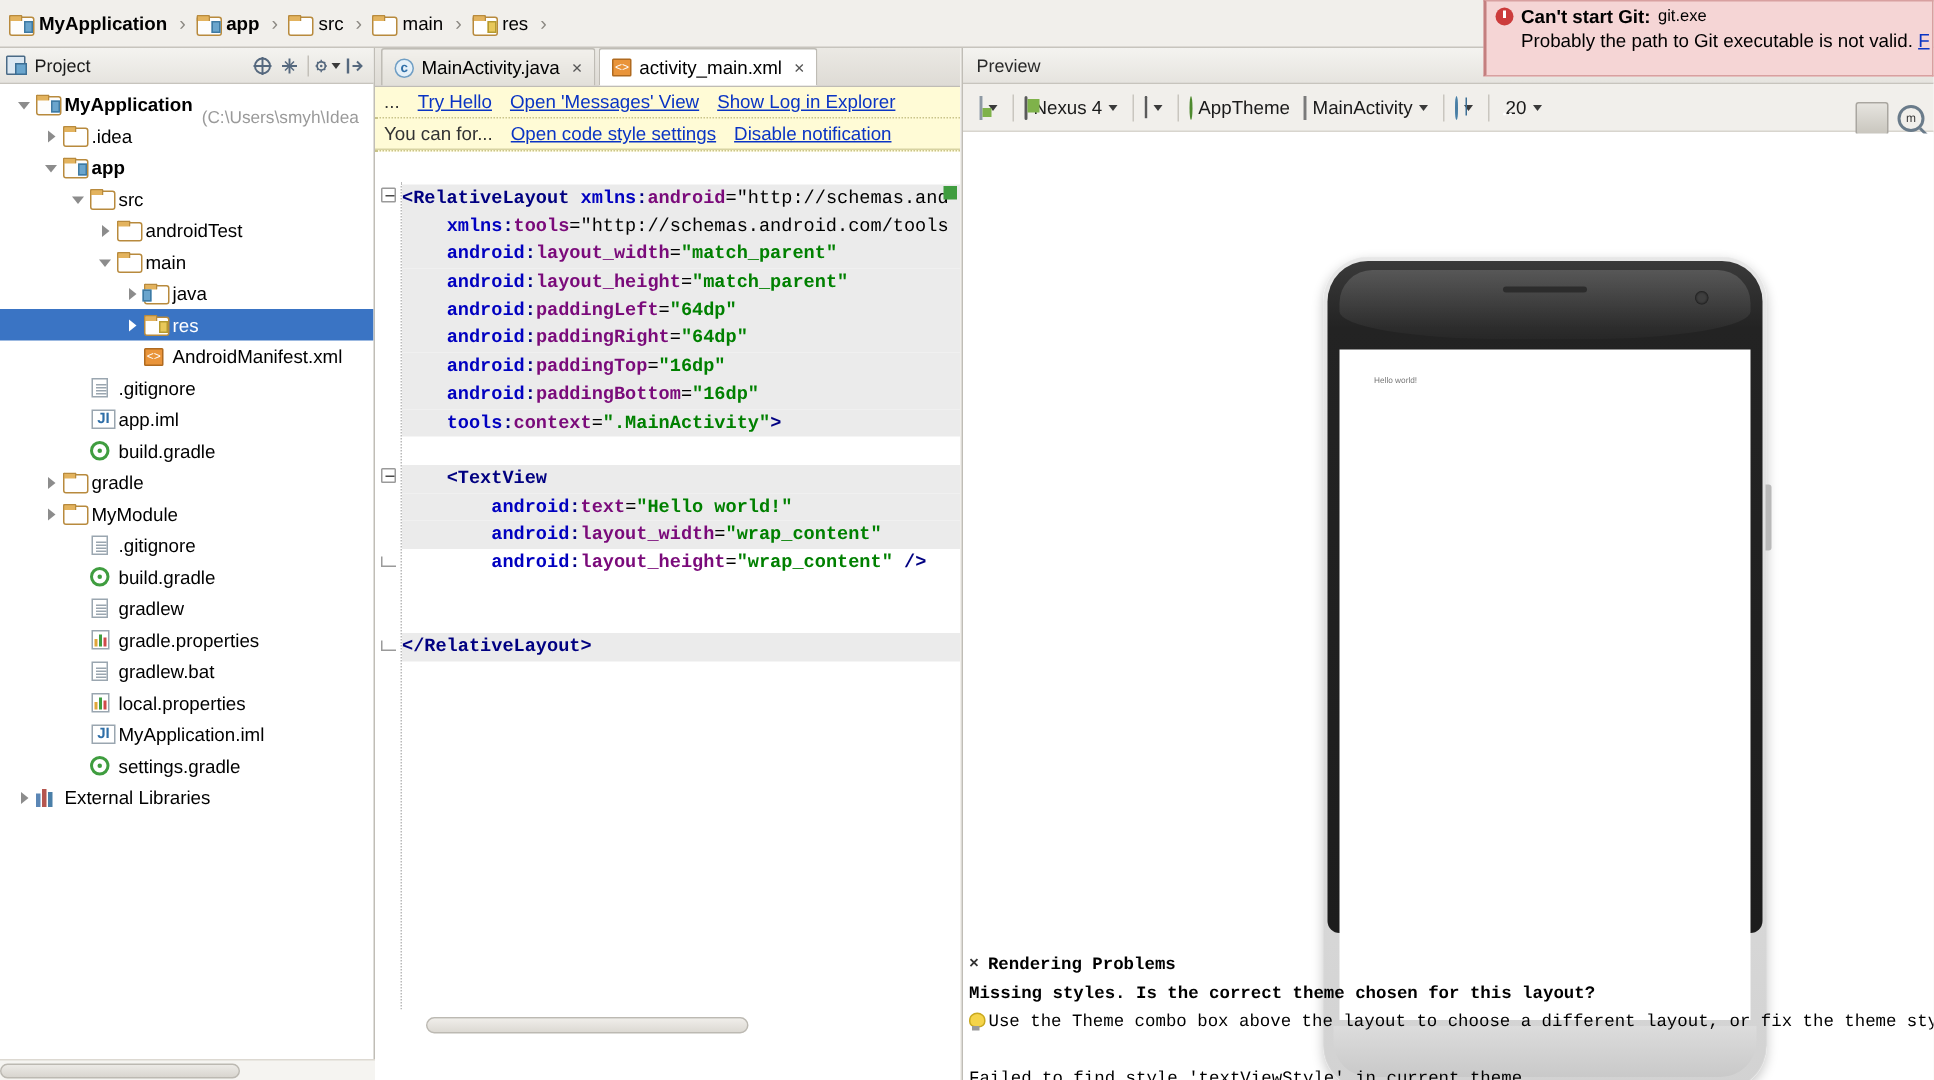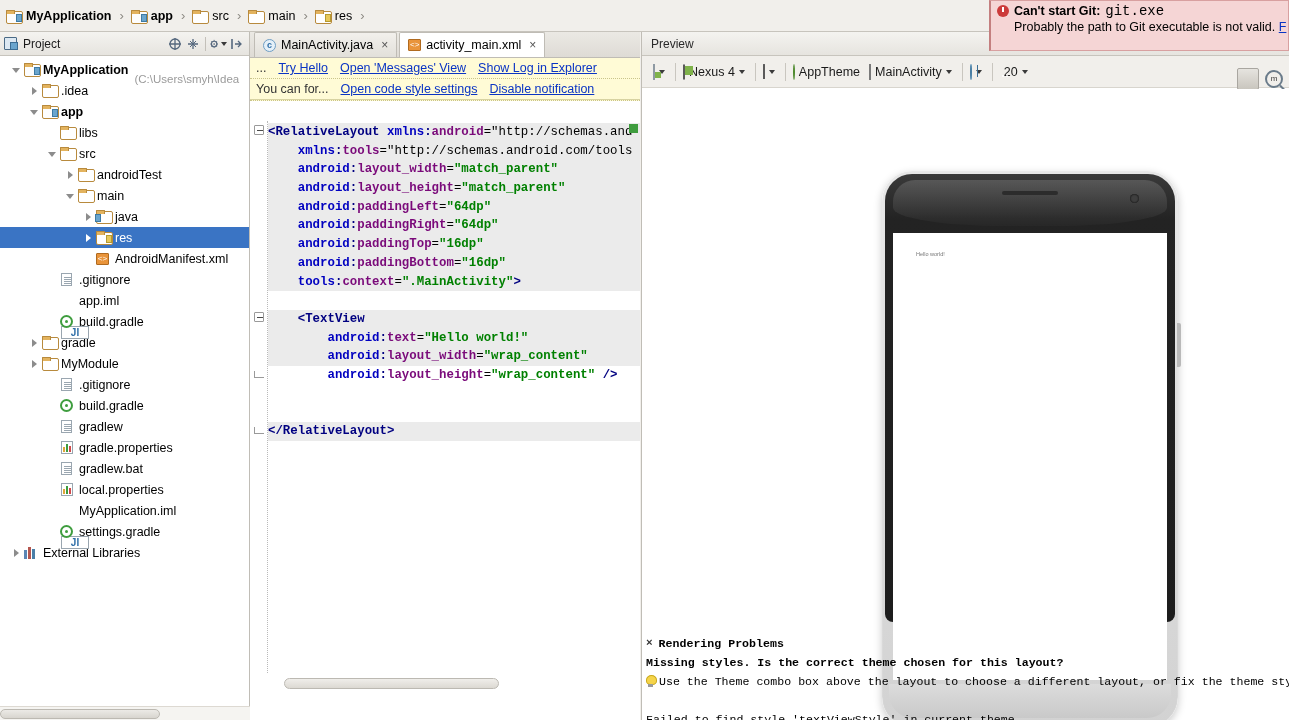--- a/index.html
+++ b/index.html
@@ -113,23 +113,23 @@
     width:12px; height:13px; background:#fff; border:1px solid #9aa6b0;
     position:absolute; left:2px; top:0;
   }
   .fi-props .b1,.fi-props .b2,.fi-props .b3 {
     position:absolute; bottom:1px; width:2px;
   }
   .fi-props .b1 { left:1px; height:5px; background:#e0a63a; }
   .fi-props .b2 { left:4px; height:8px; background:#3f9d3f; }
   .fi-props .b3 { left:7px; height:6px; background:#d04a4a; }
   .fi-iml {
-    width:28px; height:13px; position:absolute; left:2px; top:0;
+    width:16px; height:13px; position:absolute; left:2px; top:0;
     background:#fff; border:1px solid #9aa6b0;
-    color:#2f6fa8; font-size:10px; font-weight:bold; line-height:12px; text-align:center;margin-top:32px;
+    color:#2f6fa8; font-size:10px; font-weight:bold; line-height:12px; text-align:center;
   }
   .fi-manifest {
     width:13px; height:12px; background:#e9943a; border:1px solid #b06a1f;
     position:absolute; left:1px; top:1px; border-radius:1px;
     color:#fff; font-size:8px; line-height:10px; text-align:center;
   }
   .fi-ext {
     width:14px; height:13px; position:absolute; left:1px; top:0;
     display:flex; align-items:flex-end; gap:1px;
   }
@@ -387,21 +387,21 @@
   #git-balloon .warn {
     width:12px; height:12px; border-radius:50%; background:#cc3b3b;
     position:relative; flex:0 0 12px;
   }
   #git-balloon .warn:after {
     content:""; position:absolute; left:5px; top:2px; width:2px; height:5px; background:#fff;
     box-shadow:0 7px 0 -1px #fff;
   }
   #git-balloon .t1 { font-weight:bold; font-size:12.5px; }
   #git-balloon .t1m {
-    font-family:Liberation Mono, monospace; font-size:14px; font-weight:normal;
+    font-family:Liberation Sans, sans-serif; font-size:11px; font-weight:normal;
   }
   #git-balloon .ln2 { font-size:12.5px; padding-left:17px; line-height:16px; }
   #git-balloon .ln2 a { color:#0a34c4; text-decoration:underline; }
 </style>
 </head>
 <body>
 
 <div class="app">
 
   <div id="breadcrumb">
@@ -496,28 +496,20 @@
           <span class="twist open"></span>
           <span class="ficon">
             <span class="folder mod" style="position:absolute;left:1px;top:0;">
               <i class="badge"></i>
             </span>
           </span>
           <span class="tlabel bold">app</span>
         </div>
         <div class="trow">
           <span style="width:42px;flex:0 0 42px"></span>
-          <span class="twist"></span>
-          <span class="ficon">
-            <span class="folder" style="position:absolute;left:1px;top:0"></span>
-          </span>
-          <span class="tlabel">libs</span>
-        </div>
-        <div class="trow">
-          <span style="width:42px;flex:0 0 42px"></span>
           <span class="twist open"></span>
           <span class="ficon">
             <span class="folder" style="position:absolute;left:1px;top:0"></span>
           </span>
           <span class="tlabel">src</span>
         </div>
         <div class="trow">
           <span style="width:60px;flex:0 0 60px"></span>
           <span class="twist closed"></span>
           <span class="ficon">

